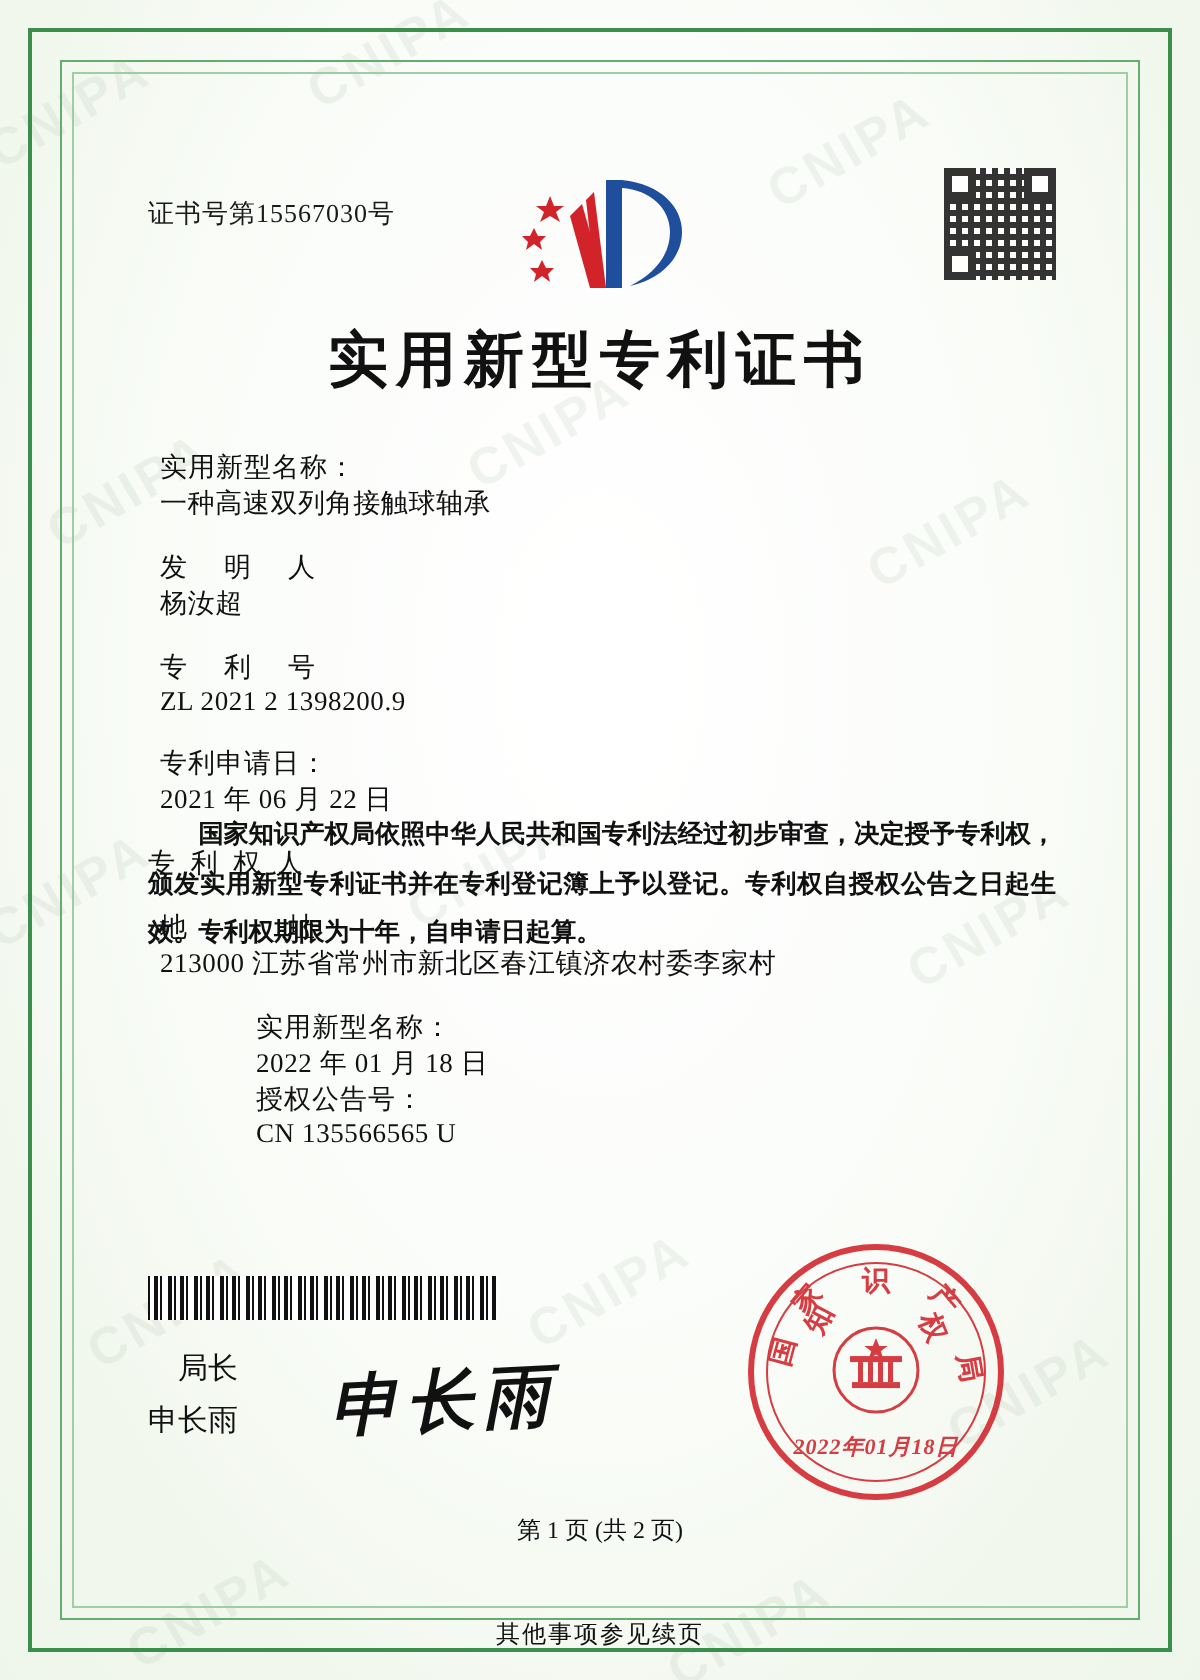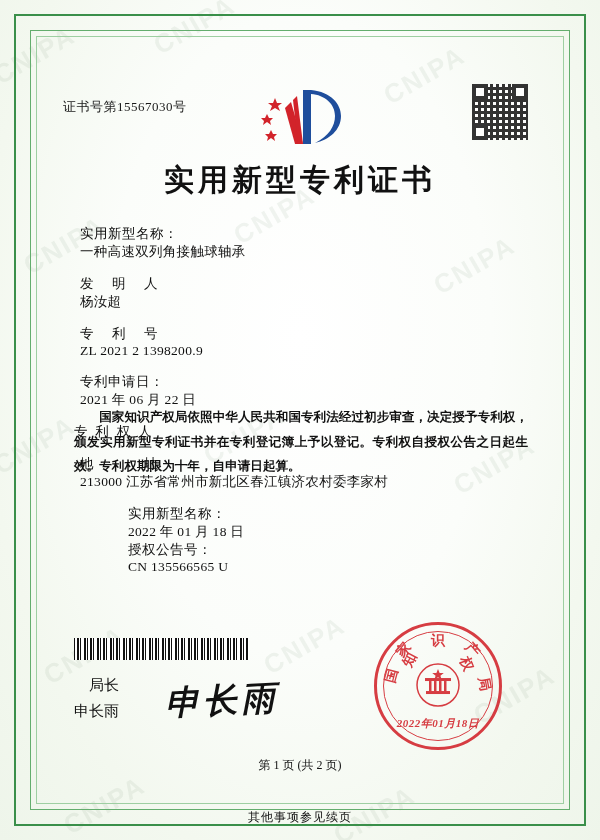--- a/index.html
+++ b/index.html
@@ -72,21 +72,21 @@
   .corner.bl { left: 14px; bottom: 14px; border-right: none; border-top: none; }
   .corner.br { right: 14px; bottom: 14px; border-left: none; border-top: none; }
 
   .content {
     position: absolute;
     left: 50px; top: 60px; right: 50px; bottom: 60px;
   }
 
   .cert-no {
     position: absolute;
-    left: 13px;
+    left: 24px;
     top: 38px;
     font-size: 13px;
     color: #1a1a1a;
     letter-spacing: 0.5px;
   }
 
   
   .qr {
     position: absolute;
     right: 22px;

